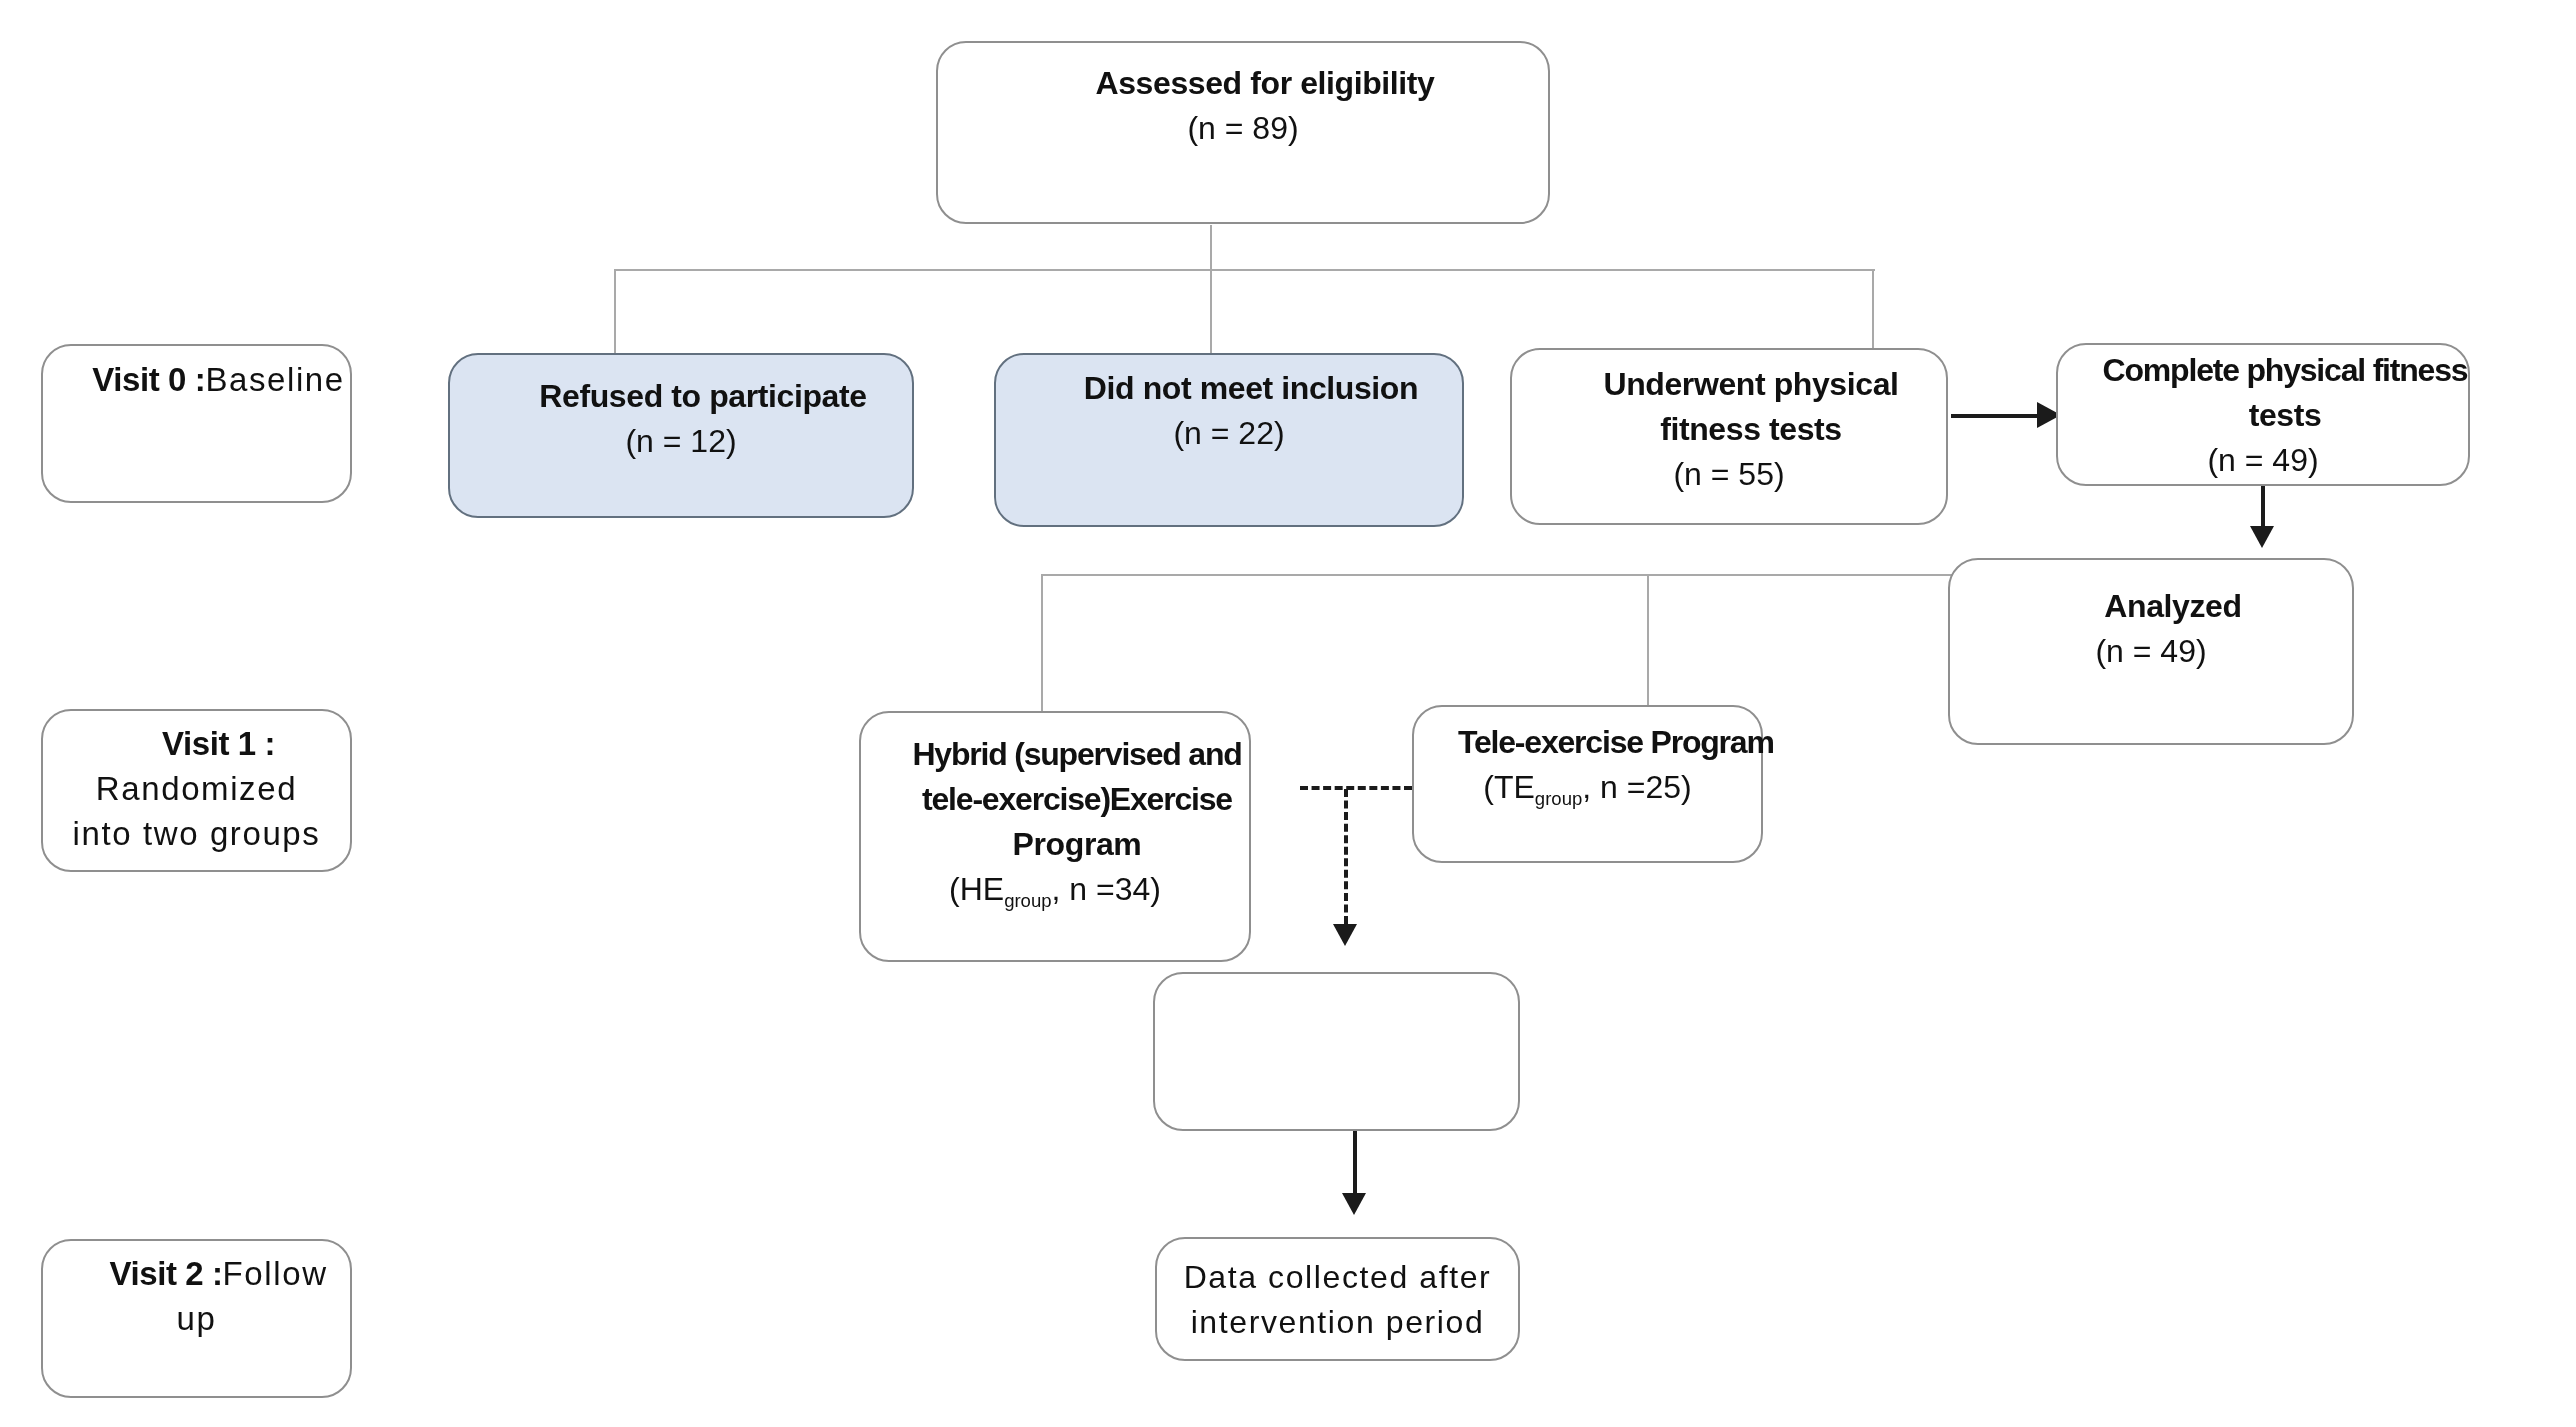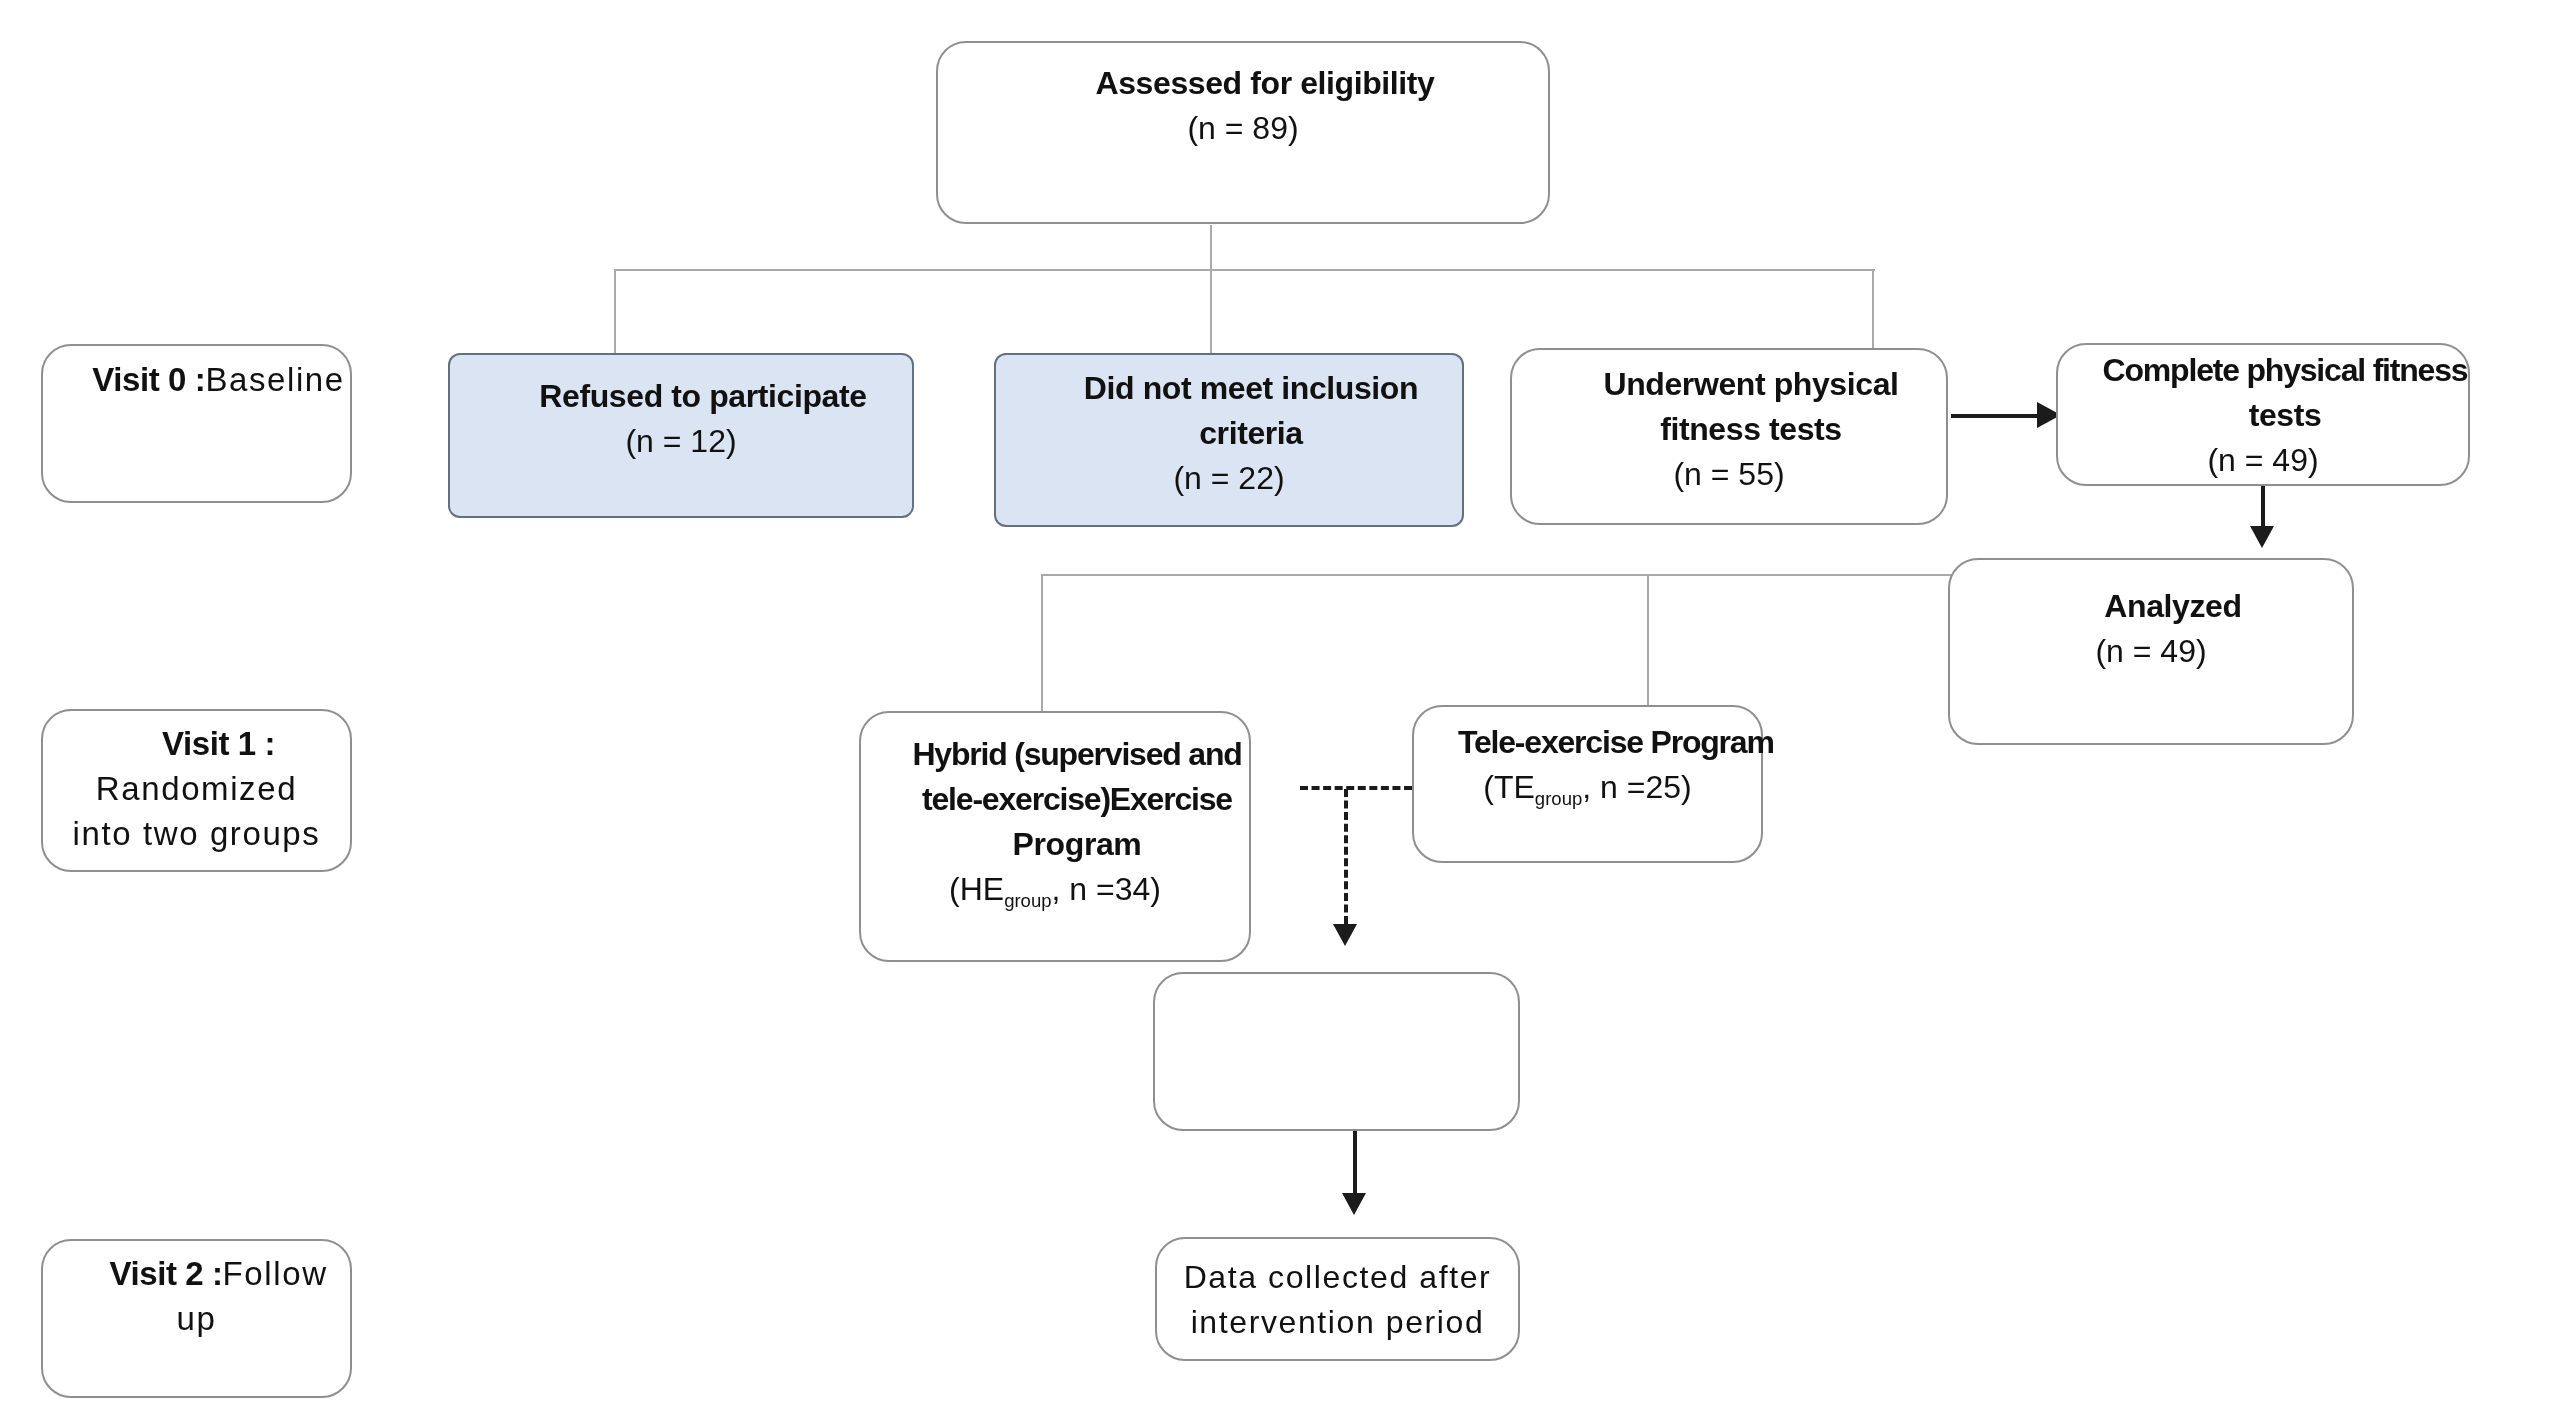--- a/index.html
+++ b/index.html
@@ -14,21 +14,21 @@
   html,body{margin:0;padding:0;background:var(--background);}
   .canvas{
     position:relative;width:2576px;height:1428px;background:var(--background);
     font-family:"Liberation Sans",sans-serif;color:var(--text);overflow:hidden;
   }
   .box{
     position:absolute;box-sizing:border-box;background:#ffffff;
     border:2.4px solid var(--box-border);border-radius:30px;
     text-align:center;
   }
-  .box.highlight{background:var(--highlight-fill);border-color:var(--highlight-border);border-radius:12px;}
+  .box.highlight{background:var(--highlight-fill);border-color:var(--highlight-border);}
   .t{font-size:32px;line-height:45px;white-space:nowrap;}
   .bold{font-weight:700;letter-spacing:-0.4px;margin-left:44px;}
   .tight{letter-spacing:-1.2px;}
   .wide{letter-spacing:1.6px;}
   .label-line{font-size:33px;line-height:45px;white-space:nowrap;}
   sub.grp{font-size:0.58em;vertical-align:-0.4em;letter-spacing:0;}
   .hline{position:absolute;height:2.4px;background:var(--connector);}
   .vline{position:absolute;width:2.4px;background:var(--connector);}
   .shaft-v{position:absolute;width:4px;background:var(--arrow);}
   .shaft-h{position:absolute;height:4px;background:var(--arrow);}
@@ -77,21 +77,20 @@
     <div class="label-line"><span class="bold">Visit 0 :</span><span class="wide">Baseline</span></div>
   </div>
 
   <div class="box highlight" style="left:448px;top:353px;width:466px;height:165px;padding-top:19px;">
     <div class="t bold">Refused to participate</div>
     <div class="t">(n = 12)</div>
   </div>
 
   <div class="box highlight" style="left:994px;top:353px;width:470px;height:174px;padding-top:11px;">
     <div class="t bold">Did not meet inclusion</div>
-    <div class="t bold">criteria</div>
     <div class="t">(n = 22)</div>
   </div>
 
   <div class="box" style="left:1510px;top:348px;width:438px;height:177px;padding-top:12px;">
     <div class="t bold">Underwent physical</div>
     <div class="t bold">fitness tests</div>
     <div class="t">(n = 55)</div>
   </div>
 
   <div class="box" style="left:2056px;top:343px;width:414px;height:143px;padding-top:3.2px;">

